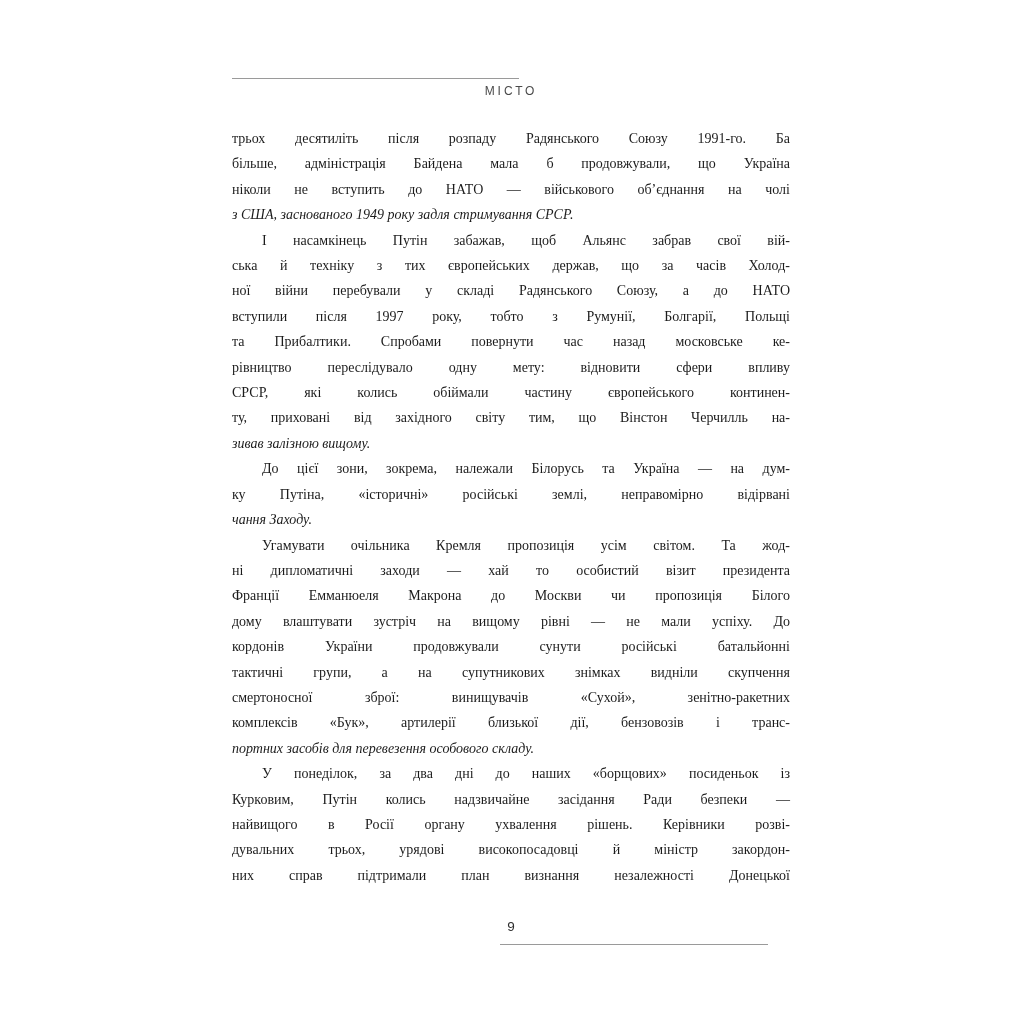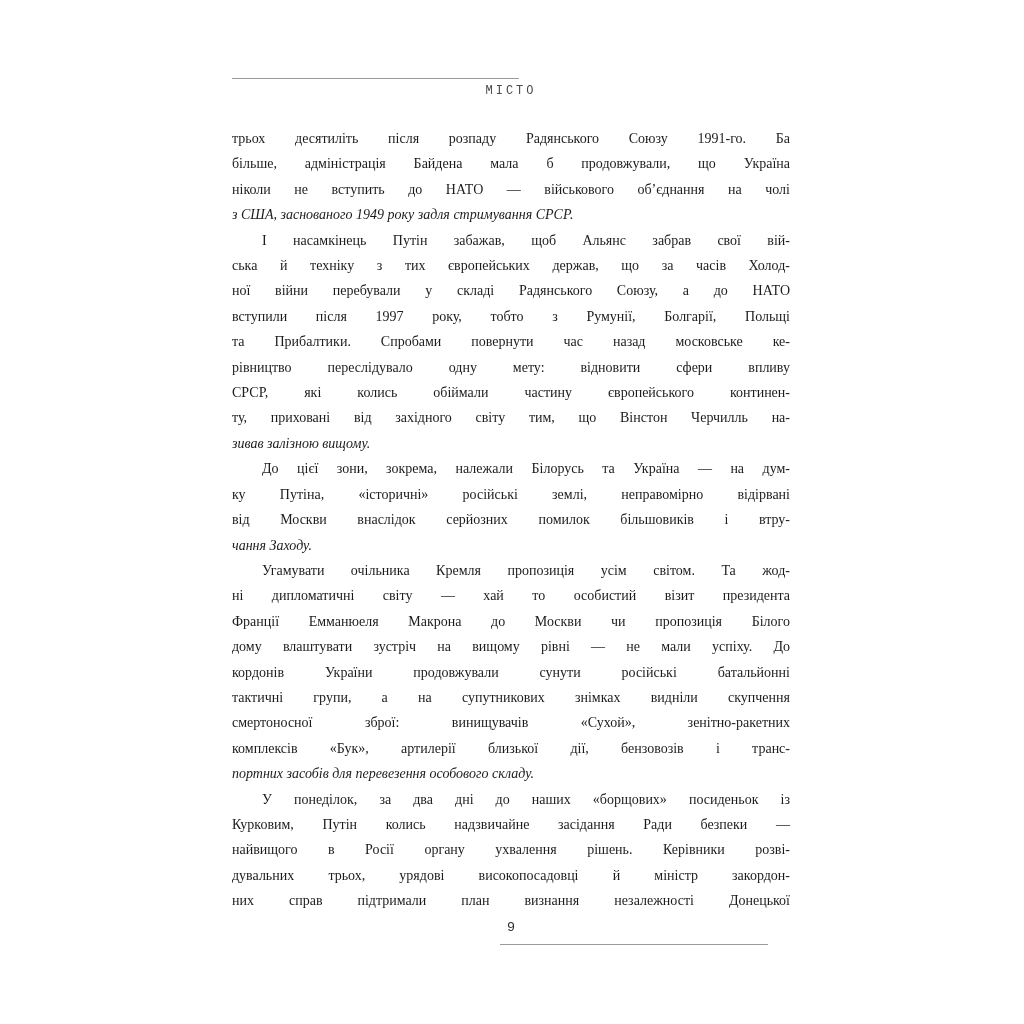--- a/index.html
+++ b/index.html
@@ -30,21 +30,21 @@
     width: 287px;
     height: 1px;
     background: #9a9a9a;
   }
   .running-title {
     position: absolute;
     top: 84px;
     left: 0;
     width: 100%;
     text-align: center;
-    font-family: Liberation Mono, monospace;
+    font-family: Liberation Sans, sans-serif;
     font-size: 12px;
     letter-spacing: 3px;
     color: #4a4a4a;
   }
   .body-text {
     position: absolute;
     top: 126px;
     left: 0;
     width: 100%;
     font-size: 14px;
@@ -107,26 +107,25 @@
           <div class="line">вступили після 1997 року, тобто з Румунії, Болгарії, Польщі</div>
           <div class="line">та Прибалтики. Спробами повернути час назад московське ке-</div>
           <div class="line">рівництво переслідувало одну мету: відновити сфери впливу</div>
           <div class="line">СРСР, які колись обіймали частину європейського континен-</div>
           <div class="line">ту, приховані від західного світу тим, що Вінстон Черчилль на-</div>
           <div class="line last">зивав залізною вищому.</div>
         </div>
         <div class="paragraph">
           <div class="line indent">До цієї зони, зокрема, належали Білорусь та Україна — на дум-</div>
           <div class="line">ку Путіна, «історичні» російські землі, неправомірно відірвані</div>
-          <div class="line">від Москви внаслідок серйозних помилок більшовиків і втру-</div>
           <div class="line last">чання Заходу.</div>
         </div>
         <div class="paragraph">
           <div class="line indent">Угамувати очільника Кремля пропозиція усім світом. Та жод-</div>
-          <div class="line">ні дипломатичні світу — хай то особистий візит президента</div>
+          <div class="line">ні дипломатичні заходи — хай то особистий візит президента</div>
           <div class="line">Франції Емманюеля Макрона до Москви чи пропозиція Білого</div>
           <div class="line">дому влаштувати зустріч на вищому рівні — не мали успіху. До</div>
           <div class="line">кордонів України продовжували сунути російські батальйонні</div>
           <div class="line">тактичні групи, а на супутникових знімках видніли скупчення</div>
           <div class="line">смертоносної зброї: винищувачів «Сухой», зенітно-ракетних</div>
           <div class="line">комплексів «Бук», артилерії близької дії, бензовозів і транс-</div>
           <div class="line last">портних засобів для перевезення особового складу.</div>
         </div>
         <div class="paragraph">
           <div class="line indent">У понеділок, за два дні до наших «борщових» посиденьок із</div>

